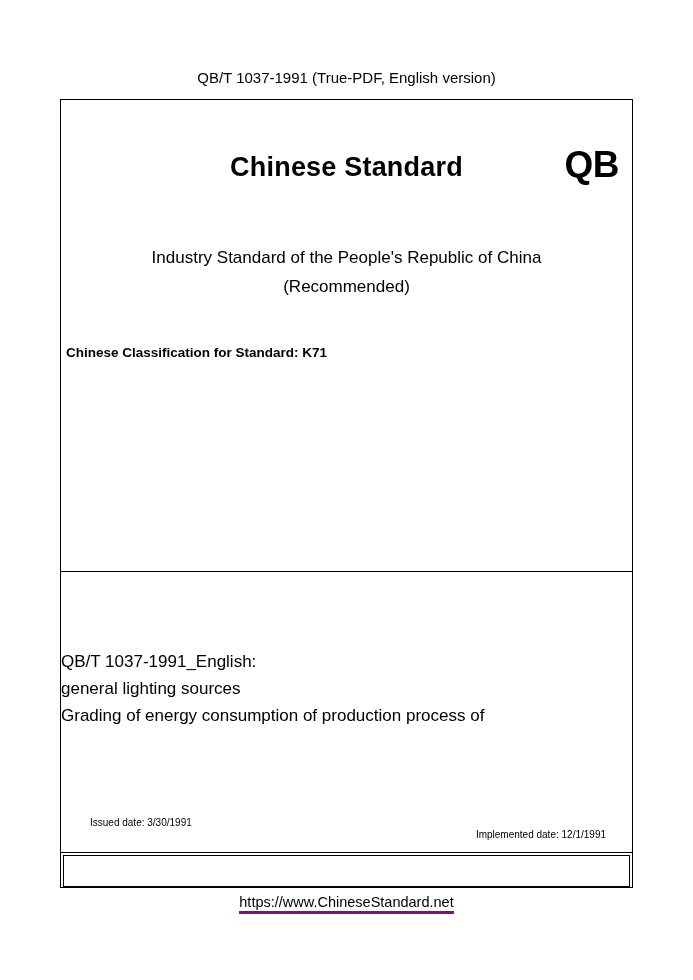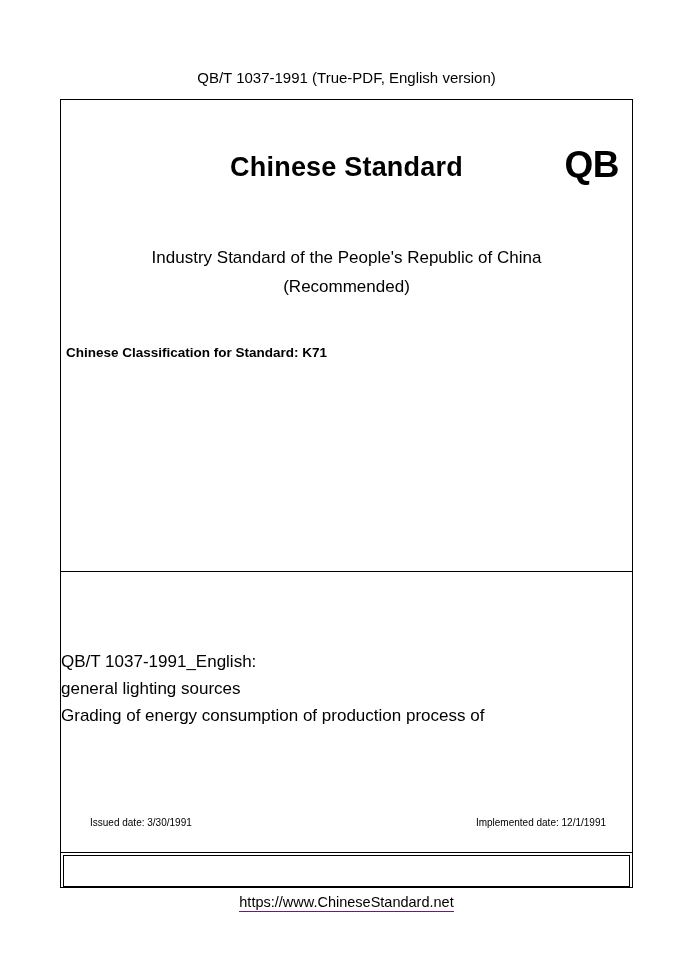--- a/index.html
+++ b/index.html
@@ -125,21 +125,21 @@
     font-size: 10px;
   }
   .issued {
     position: absolute;
     left: 29px;
     top: 0;
   }
   .implemented {
     position: absolute;
     right: 26px;
-    top: 0;
+    top: 12px;
   }
   .bottom-bar {
     position: absolute;
     top: 752px;
     left: 0;
     width: 100%;
     height: 37px;
     border-top: 1.5px solid #000;
     box-sizing: border-box;
   }
@@ -154,21 +154,21 @@
   }
   .footer-url {
     position: absolute;
     top: 894px;
     left: 0;
     width: 100%;
     text-align: center;
     font-size: 14.5px;
   }
   .footer-url span {
-    border-bottom: 1px solid #701a75;
+    border-bottom: 3px solid #701a75;
     padding-bottom: 1px;
   }
 </style>
 </head>
 <body>
 
 <div class="page">
 
   <div class="top-caption">QB/T 1037-1991 (True-PDF, English version)</div>
 

